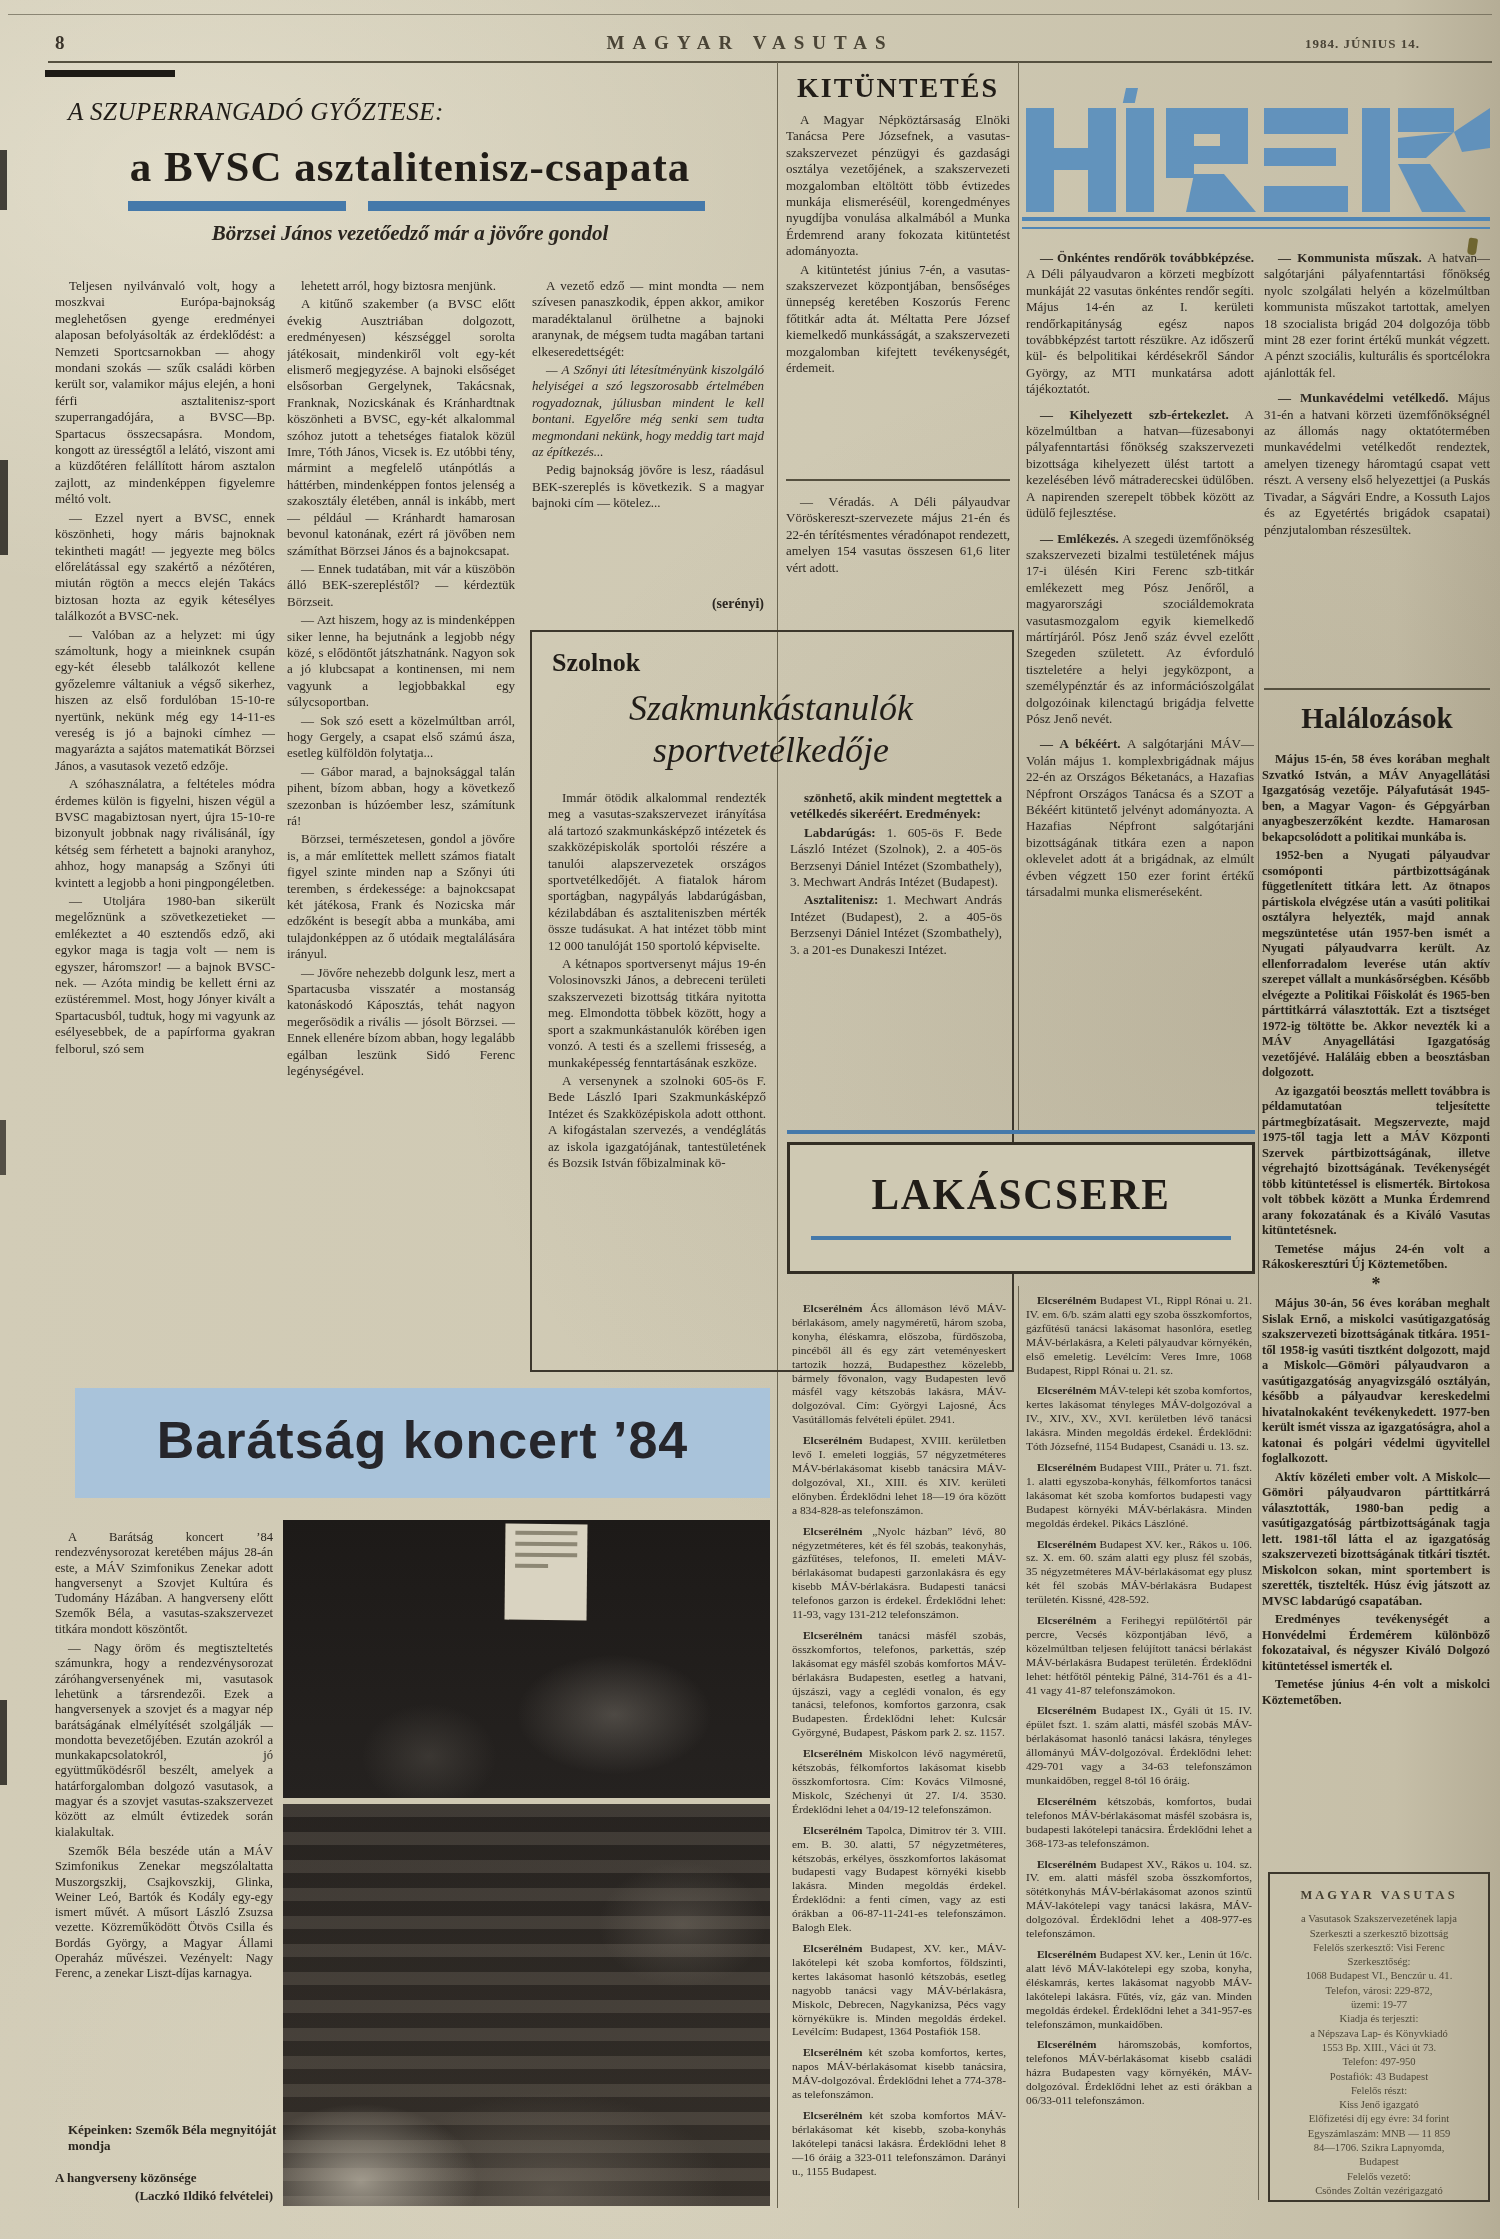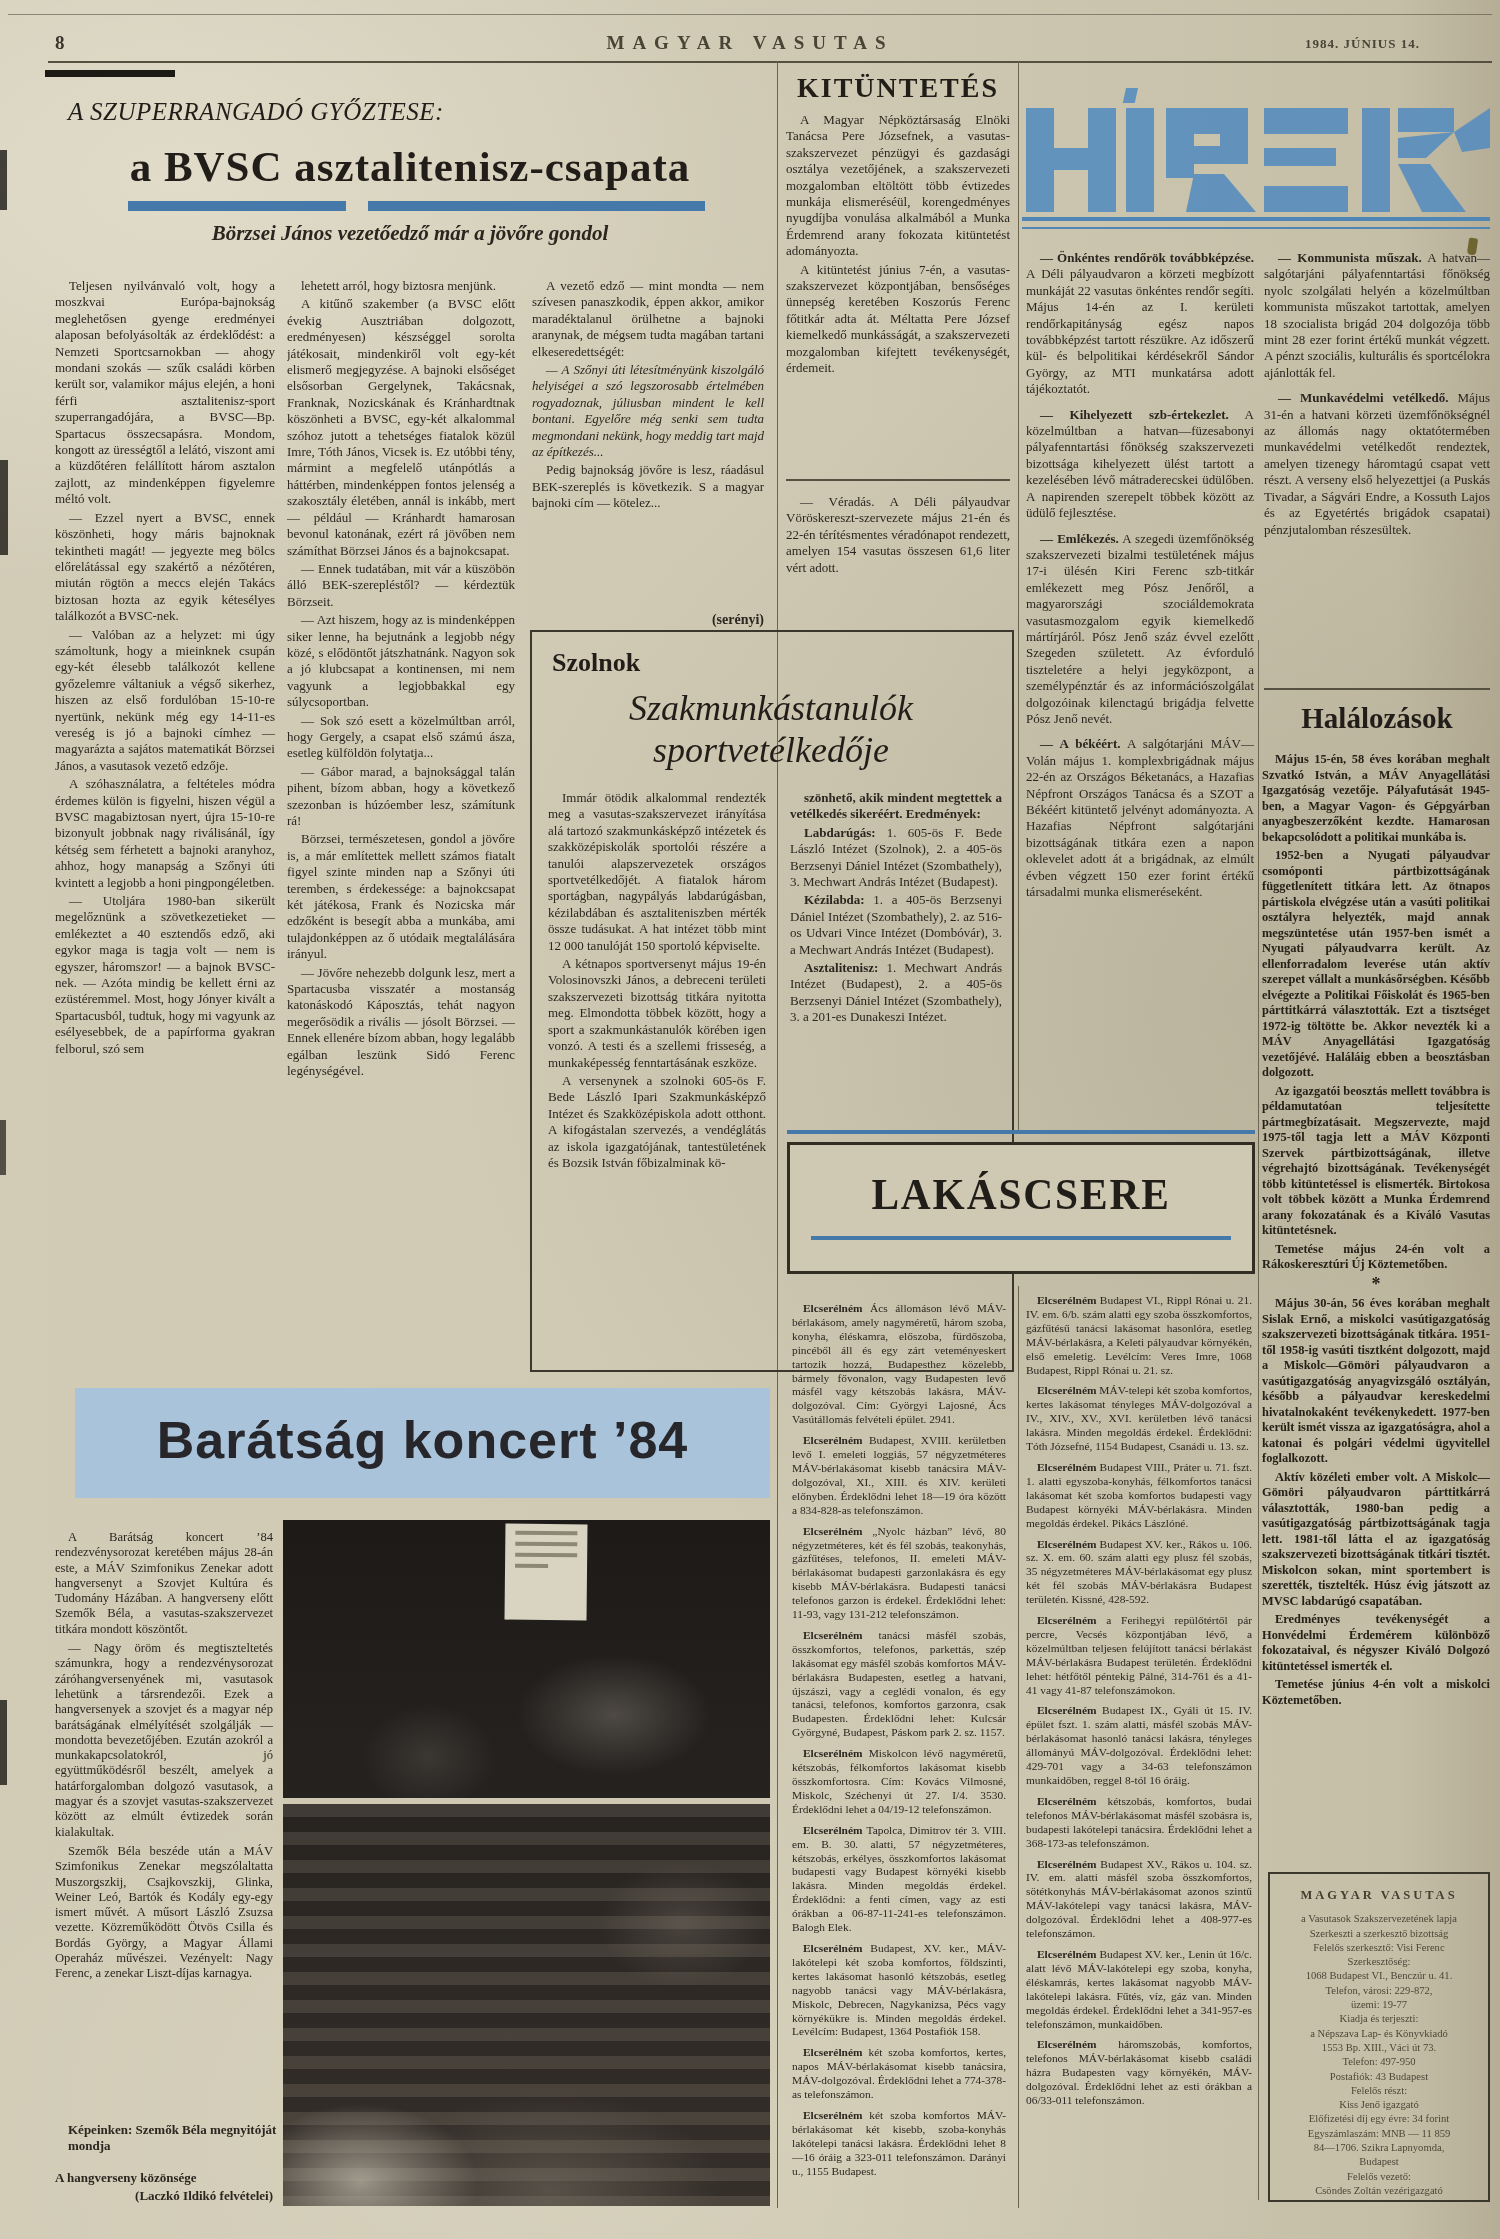--- a/index.html
+++ b/index.html
@@ -21,21 +21,21 @@
   .pageno{font-size:19px;font-weight:bold;color:#3a342b;}
   .masthead{font-size:19px;font-weight:bold;letter-spacing:8px;color:#4a4436;text-align:center;width:100%;}
   .dateline{font-size:13px;font-weight:bold;color:#4a4436;letter-spacing:1px;}
   
   .kicker{font-size:25px;font-style:italic;font-weight:normal;color:#211d18;letter-spacing:.5px;}
   .headline{font-size:43px;font-weight:bold;color:#211d18;text-align:center;letter-spacing:1px;}
   .deck{font-size:21px;font-weight:bold;font-style:italic;text-align:center;color:#2a251f;}
   .bodycol{font-size:13px;line-height:16.4px;text-align:justify;overflow:hidden;}
   .bodycol p{margin:0 0 2px 0;text-indent:14px;}
   .article-col3 p:nth-child(2){font-style:italic;}
-  .byline{text-align:right;font-weight:bold;font-size:14px;padding-right:32px;margin-top:16px;}
+  .byline{text-align:right;font-weight:bold;font-size:14px;padding-right:32px;}
   
   .sec-title{font-weight:bold;text-align:center;color:#211d18;}
   
   .brief{font-size:13px;line-height:16.4px;text-align:justify;overflow:hidden;}
   .brief p{margin:0 0 9px 0;text-indent:14px;}
   
   .obit{font-size:12.4px;line-height:15.5px;font-weight:bold;text-align:justify;color:#262118;overflow:hidden;}
   .obit p{margin:0 0 3px 0;text-indent:13px;}
   .star{text-align:center;font-size:18px;font-weight:bold;margin:4px 0;}
   
@@ -221,21 +221,20 @@
   <div class="abs szolnok-title" style="left:540px;top:688px;width:462px;">Szakmunkástanulók</div>
   <div class="abs szolnok-title" style="left:540px;top:730px;width:462px;">sportvetélkedője</div>
   <div class="abs bodycol" style="left:548px;top:790px;width:218px;height:566px;">
       <p>Immár ötödik alkalommal rendezték meg a vasutas-szakszervezet irányítása alá tartozó szakmunkásképző intézetek és szakközépiskolák sportolói részére a tanulói alapszervezetek országos sportvetélkedőjét. A fiatalok három sportágban, nagypályás labdarúgásban, kézilabdában és asztaliteniszben mérték össze tudásukat. A hat intézet több mint 12 000 tanulóját 150 sportoló képviselte.</p>
       <p>A kétnapos sportversenyt május 19-én Volosinovszki János, a debreceni területi szakszervezeti bizottság titkára nyitotta meg. Elmondotta többek között, hogy a sport a szakmunkástanulók körében igen vonzó. A testi és a szellemi frisseség, a munkaképesség fenntartásának eszköze.</p>
       <p>A versenynek a szolnoki 605-ös F. Bede László Ipari Szakmunkásképző Intézet és Szakközépiskola adott otthont. A kifogástalan szervezés, a vendéglátás az iskola igazgatójának, tantestületének és Bozsik István főbizalminak kö-</p>
     </div>
   <div class="abs bodycol" style="left:790px;top:790px;width:212px;height:330px;">
       <p><b>szönhető, akik mindent megtettek a vetélkedés sikeréért. Eredmények:</b></p>
       <p><b>Labdarúgás:</b> 1. 605-ös F. Bede László Intézet (Szolnok), 2. a 405-ös Berzsenyi Dániel Intézet (Szombathely), 3. Mechwart András Intézet (Budapest).</p>
-      <p><b>Kézilabda:</b> 1. a 405-ös Berzsenyi Dániel Intézet (Szombathely), 2. az 516-os Udvari Vince Intézet (Dombóvár), 3. a Mechwart András Intézet (Budapest).</p>
       <p><b>Asztalitenisz:</b> 1. Mechwart András Intézet (Budapest), 2. a 405-ös Berzsenyi Dániel Intézet (Szombathely), 3. a 201-es Dunakeszi Intézet.</p>
     </div>
 
   <div class="abs blue" style="left:787px;top:1130px;width:468px;height:4px;"></div>
   <div class="lakbox" style="left:787px;top:1142px;width:462px;height:126px;">
     <div class="lak-title" style="margin-top:24px;">LAKÁSCSERE</div>
     <div style="margin:16px auto 0 auto;width:420px;height:4px;background:#4579aa;"></div>
   </div>
   <div class="abs ads" style="left:792px;top:1302px;width:214px;height:914px;">
       <p><b>Elcserélném </b>Ács állomáson lévő MÁV-bérlakásom, amely nagyméretű, három szoba, konyha, éléskamra, előszoba, fürdőszoba, pincéből áll és egy zárt veteményeskert tartozik hozzá, Budapesthez közelebb, bármely fővonalon, vagy Budapesten levő másfél vagy kétszobás lakásra, MÁV-dolgozóval. Cím: Györgyi Lajosné, Ács Vasútállomás felvételi épület. 2941.</p>

